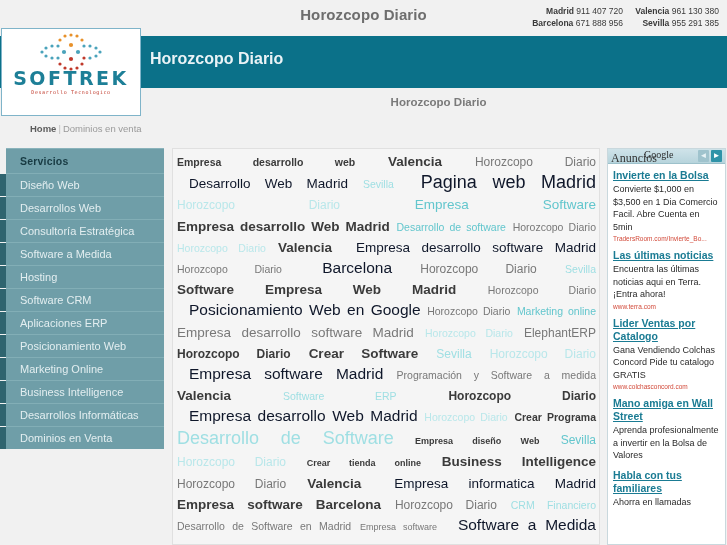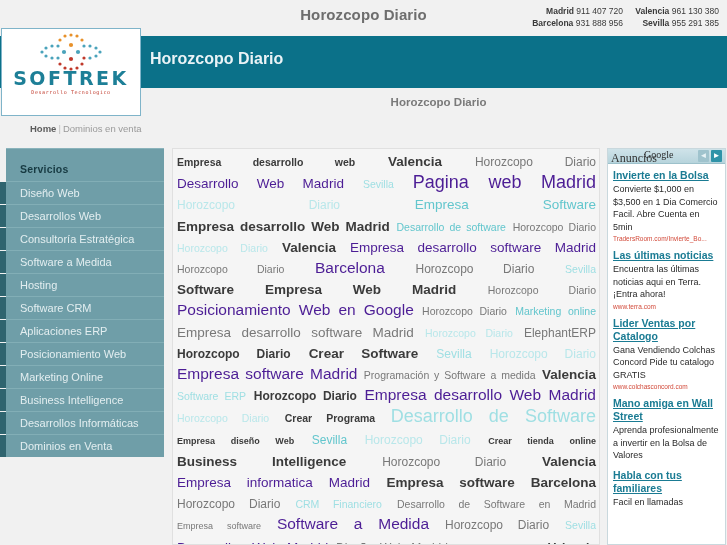--- a/index.html
+++ b/index.html
@@ -81,21 +81,21 @@
   
   .cols { position: absolute; left: 0; top: 148px; width: 727px; height: 397px; }
 
   
   .sidebar {
     position: absolute; left: 6px; top: 0; width: 158px;
     background: #6f9ea8; border-top: 1px solid #8ab3bb;
   }
   .sb-head {
     color: #173a42; font-size: 10.5px; font-weight: bold;
-    padding: 6px 0 6px 14px; letter-spacing: .2px; margin-top: 8px;
+    padding: 6px 0 6px 14px; letter-spacing: .2px;
   }
   .sb-item {
     position: relative; color: #e3eef0; font-size: 11px;
     padding: 5px 0 5px 14px; border-top: 1px solid #82aeb6;
     white-space: nowrap;
   }
   .sb-item::before {
     content: ""; position: absolute; left: -6px; top: 0;
     width: 6px; height: 100%; background: #2f646f;
   }
@@ -112,21 +112,21 @@
 
   
   .t1 { font-size: 9px; }
   .t2 { font-size: 10.5px; }
   .t3 { font-size: 12px; }
   .t4 { font-size: 13.5px; }
   .t5 { font-size: 15.5px; }
   .t6 { font-size: 18px; }
   .c-dark  { color: #3b3b3b; font-weight: bold; }
   .c-gray  { color: #787878; }
-  .c-teal  { color: #4c1d95; }
+  .c-teal  { color: #0f172a; margin-left: 12px; }
   .c-teal2 { color: #63c6cd; }
   .c-pale  { color: #9fdfe3; }
   .c-pale2 { color: #b9e7ea; }
   .b { font-weight: bold; }
 
   
   .ads {
     position: absolute; left: 607px; top: 0; width: 119px; height: 397px;
     background: #ffffff; border: 1px solid #c9d8dd; overflow: hidden;
   }
@@ -163,21 +163,21 @@
 <div id="page">
 
   <div class="topbar">
     <div class="top-title">Horozcopo Diario</div>
     <div class="phones">
       <div class="phones-row">
         <span class="ph-cell"><span class="ph-city">Madrid</span> <span>911 407 720</span></span>
         <span class="ph-cell"><span class="ph-city">Valencia</span> <span>961 130 380</span></span>
       </div>
       <div class="phones-row">
-        <span class="ph-cell"><span class="ph-city">Barcelona</span> <span>931 888 956</span></span>
+        <span class="ph-cell"><span class="ph-city">Barcelona</span> <span>671 888 956</span></span>
         <span class="ph-cell"><span class="ph-city">Sevilla</span> <span>955 291 385</span></span>
       </div>
     </div>
   </div>
 
   <div class="banner">
     <div class="banner-title">Horozcopo Diario</div>
   </div>
 
   <div class="logo-box">
@@ -270,19 +270,19 @@
             <div class="ad-title">Lider Ventas por Catalogo</div>
             <div class="ad-body">Gana Vendiendo Colchas Concord Pide tu catalogo GRATIS</div>
             <div class="ad-url">www.colchasconcord.com</div>
           </div>
           <div class="ad">
             <div class="ad-title">Mano amiga en Wall Street</div>
             <div class="ad-body">Aprenda profesionalmente a invertir en la Bolsa de Valores</div>
           </div>
           <div class="ad">
             <div class="ad-title">Habla con tus familiares</div>
-            <div class="ad-body">Facil en llamadas</div>
+            <div class="ad-body">Ahorra en llamadas</div>
           </div>
         </div>
     </aside>
 
   </div>
 </div>
 
 </body></html>

